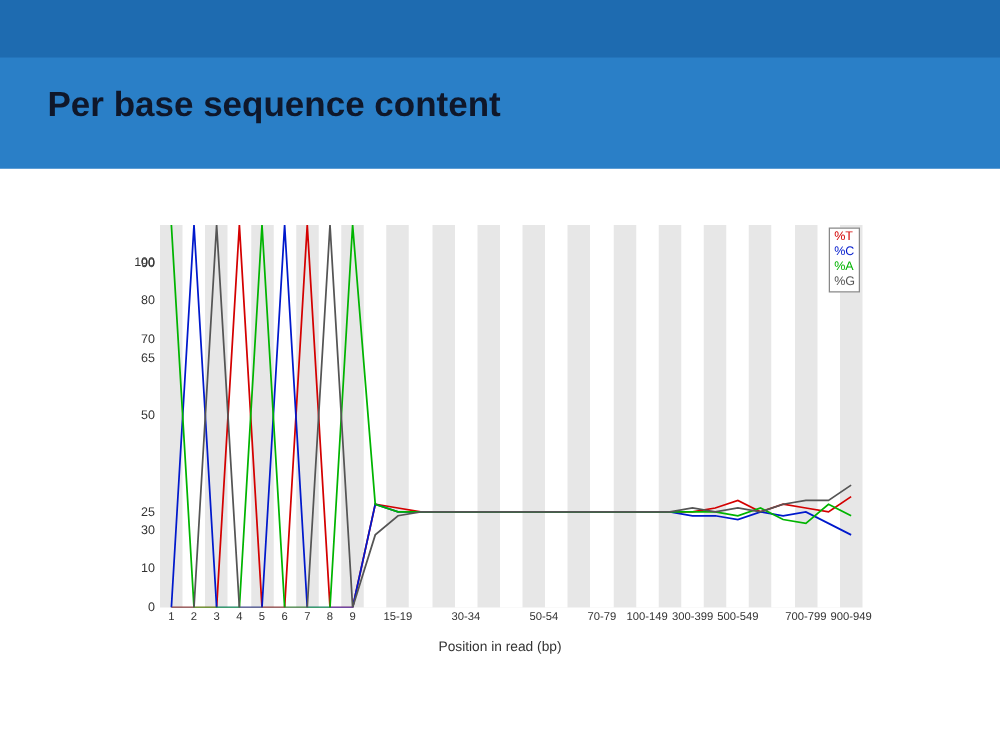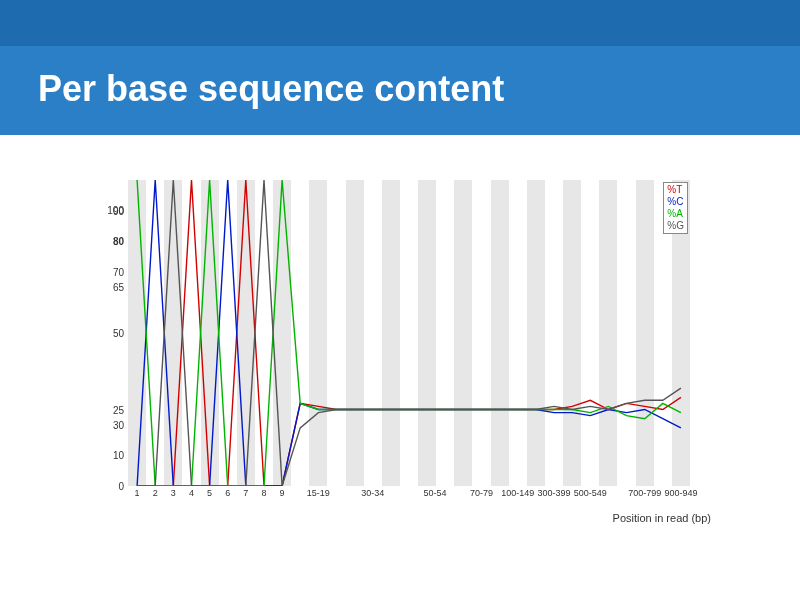--- a/index.html
+++ b/index.html
@@ -1,22 +1,22 @@
 <!DOCTYPE html>
 <html><head>
 <meta charset="utf-8">
 <style>
 html, body { margin:0; padding:0; font-family: Arial, Helvetica, sans-serif; }
 body { width:800px; height:600px; background:#fff; position:relative; overflow:hidden; }
 .banner-outer { background:#2a7fc7; height:135px; width:100%; }
 .banner-top { background:#1e6bb0; height:46px; width:100%; }
-.title { color:#ffffff; font-weight:bold; font-size:36px; padding:22px 0 0 38px; }
+.title { color:#0f172a; font-weight:bold; font-size:28px; padding:22px 0 0 38px; }
 .chart-wrap { position:absolute; left:100px; top:160px; width:600px; height:360px; background:#fff; }
 .chart-title { font-size:12px; color:#333; text-align:center; width:100%; }
-.xlabel { font-size:11px; color:#333; text-align:right; width:100%; position:absolute; bottom:-4px; left:11px; }
+.xlabel { font-size:11px; color:#333; text-align:center; width:100%; position:absolute; bottom:-4px; left:0; }
 .plot { position:absolute; left:28px; top:20px; right:10px; bottom:34px; background:#e7e7e7; }
 .white-stripes { position:absolute; inset:0; }
 .stripe { position:absolute; top:0; bottom:0; background:#fff; }
 .ytick { position:absolute; right:100%; margin-right:4px; font-size:10px; color:#333; transform:translateY(-50%); }
 .xtick { position:absolute; top:100%; margin-top:2px; font-size:9px; color:#333; transform:translateX(-50%); white-space:nowrap; }
 svg.lines { position:absolute; inset:0; width:100%; height:100%; }
 .legend { position:absolute; top:2px; right:2px; background:#fff; border:1px solid #888; font-size:10px; padding:1px 3px; line-height:12px; }
 .legend div { white-space:nowrap; }
 </style>
 </head>
@@ -53,21 +53,21 @@
         <path d="M9.1 306.0 L27.2 306.0 L45.3 0.0 L63.5 306.0 L81.6 306.0 L99.7 306.0 L117.8 306.0 L136.0 0.0 L154.1 306.0 L172.2 247.9 L190.4 232.6 L208.5 229.5 L226.6 229.5 L244.7 229.5 L262.9 229.5 L281.0 229.5 L299.1 229.5 L317.3 229.5 L335.4 229.5 L353.5 229.5 L371.6 229.5 L389.8 229.5 L407.9 229.5 L426.0 226.4 L444.2 229.5 L462.3 226.4 L480.4 229.5 L498.5 223.4 L516.7 220.3 L534.8 220.3 L552.9 208.1 " fill="none" stroke="#555555" stroke-width="1.4"></path>
       </svg>
     <div id="yticks">
         <div class="ytick" style="top: 100%;">0</div>
         <div class="ytick" style="top: 90%;">10</div>
         <div class="ytick" style="top: 80%;">30</div>
         <div class="ytick" style="top: 75%;">25</div>
         <div class="ytick" style="top: 50%;">50</div>
         <div class="ytick" style="top: 35%;">65</div>
         <div class="ytick" style="top: 30%;">70</div>
-        <div class="ytick" style="top: 20%; font-weight: bold;">80</div>
+        <div class="ytick" style="top: 20%;">80</div>
         <div class="ytick" style="top: 10%;">90</div>
         <div class="ytick" style="top: 0%; margin-top: 30px;">100</div>
       </div>
     <div id="xticks">
         <div class="xtick" style="left: 1.6129%;">1</div>
         <div class="xtick" style="left: 4.83871%;">2</div>
         <div class="xtick" style="left: 8.06452%;">3</div>
         <div class="xtick" style="left: 11.2903%;">4</div>
         <div class="xtick" style="left: 14.5161%;">5</div>
         <div class="xtick" style="left: 17.7419%;">6</div>

